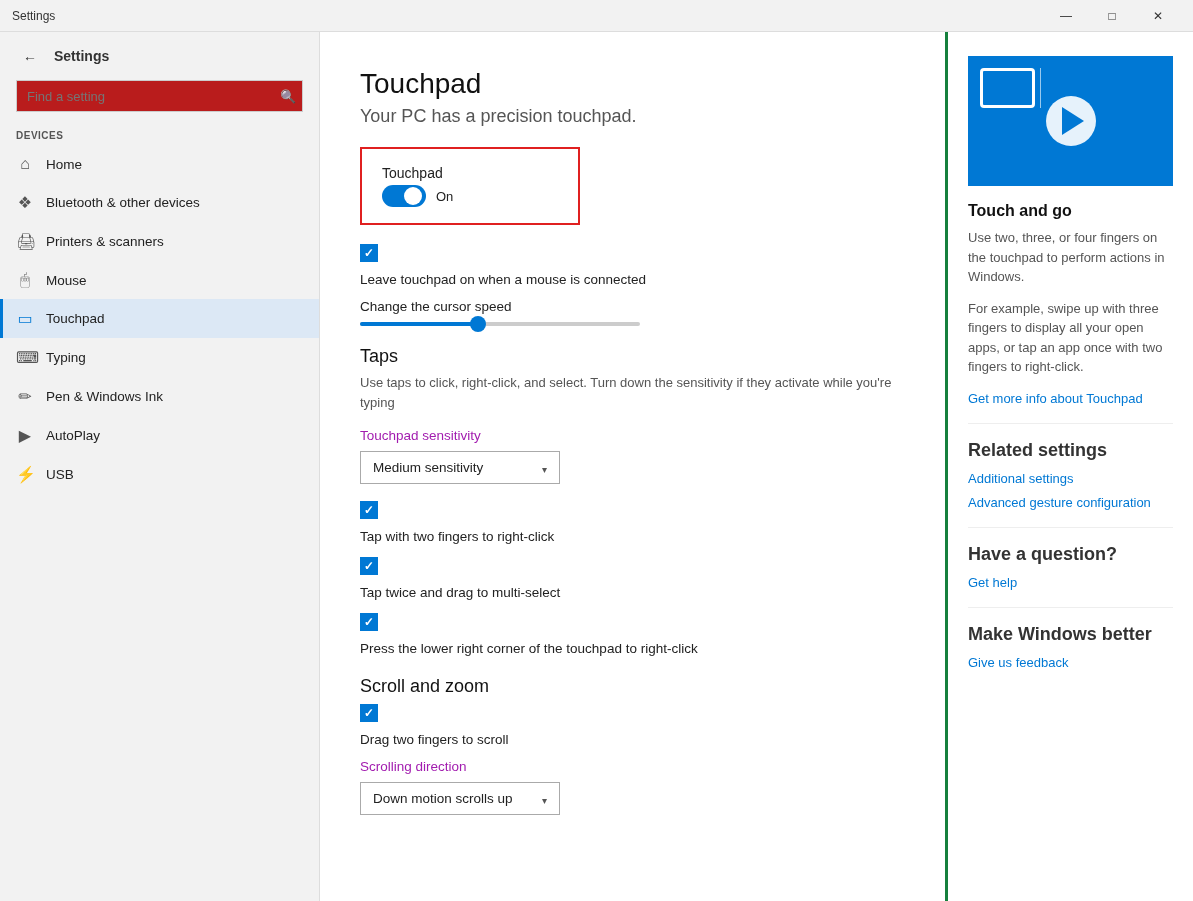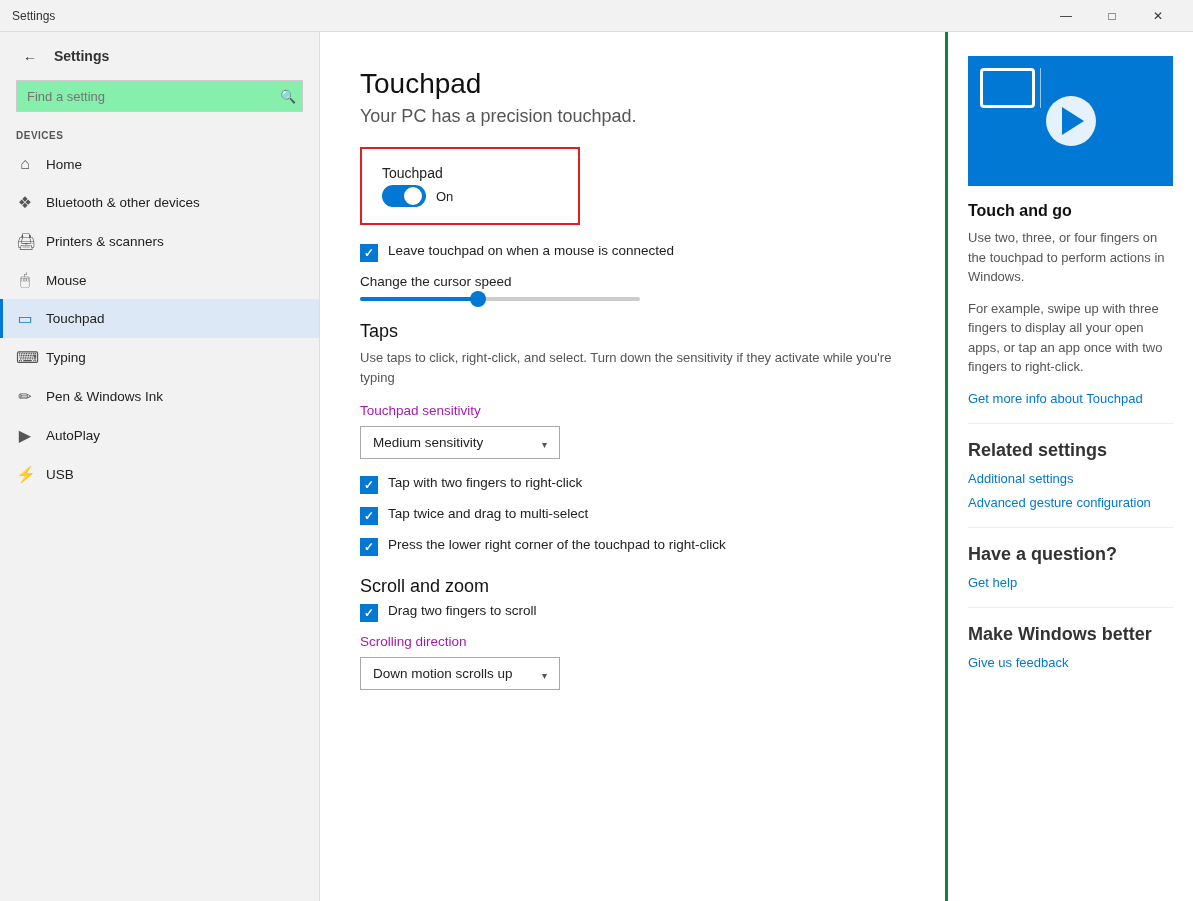--- a/index.html
+++ b/index.html
@@ -50,21 +50,21 @@
     .sidebar-app-title { font-size: 14px; font-weight: 600; color: #333; }
 
     .sidebar-search {
       margin: 0 16px 8px;
       position: relative;
     }
     .sidebar-search input {
       width: 100%;
       height: 32px;
       border: 1px solid #ccc;
-      background: #86efac;
+      background: #b91c1c;
       padding: 0 32px 0 10px;
       font-size: 13px;
       outline: none;
     }
     .search-icon-btn {
       position: absolute; right: 6px; top: 50%; transform: translateY(-50%);
       background: none; border: none; cursor: pointer; color: #555; font-size: 13px;
     }
 
     .sidebar-section-label {
@@ -128,21 +128,21 @@
       border-radius: 50%;
       top: 2px; left: 22px;
       transition: left 0.2s;
     }
     .toggle-on-label { font-size: 13px; color: #222; }
 
     
     .checkbox-row {
       display: flex; align-items: flex-start; gap: 10px;
       margin-bottom: 12px;
-      font-size: 13.5px; color: #222;
+      font-size: 13.5px; color: #222; flex-direction: column;
     }
     .checkbox-box {
       width: 18px; height: 18px;
       background: #0078d4;
       border: 1px solid #0078d4;
       display: flex; align-items: center; justify-content: center;
       flex-shrink: 0;
       margin-top: 1px;
     }
     .checkbox-box::after {

